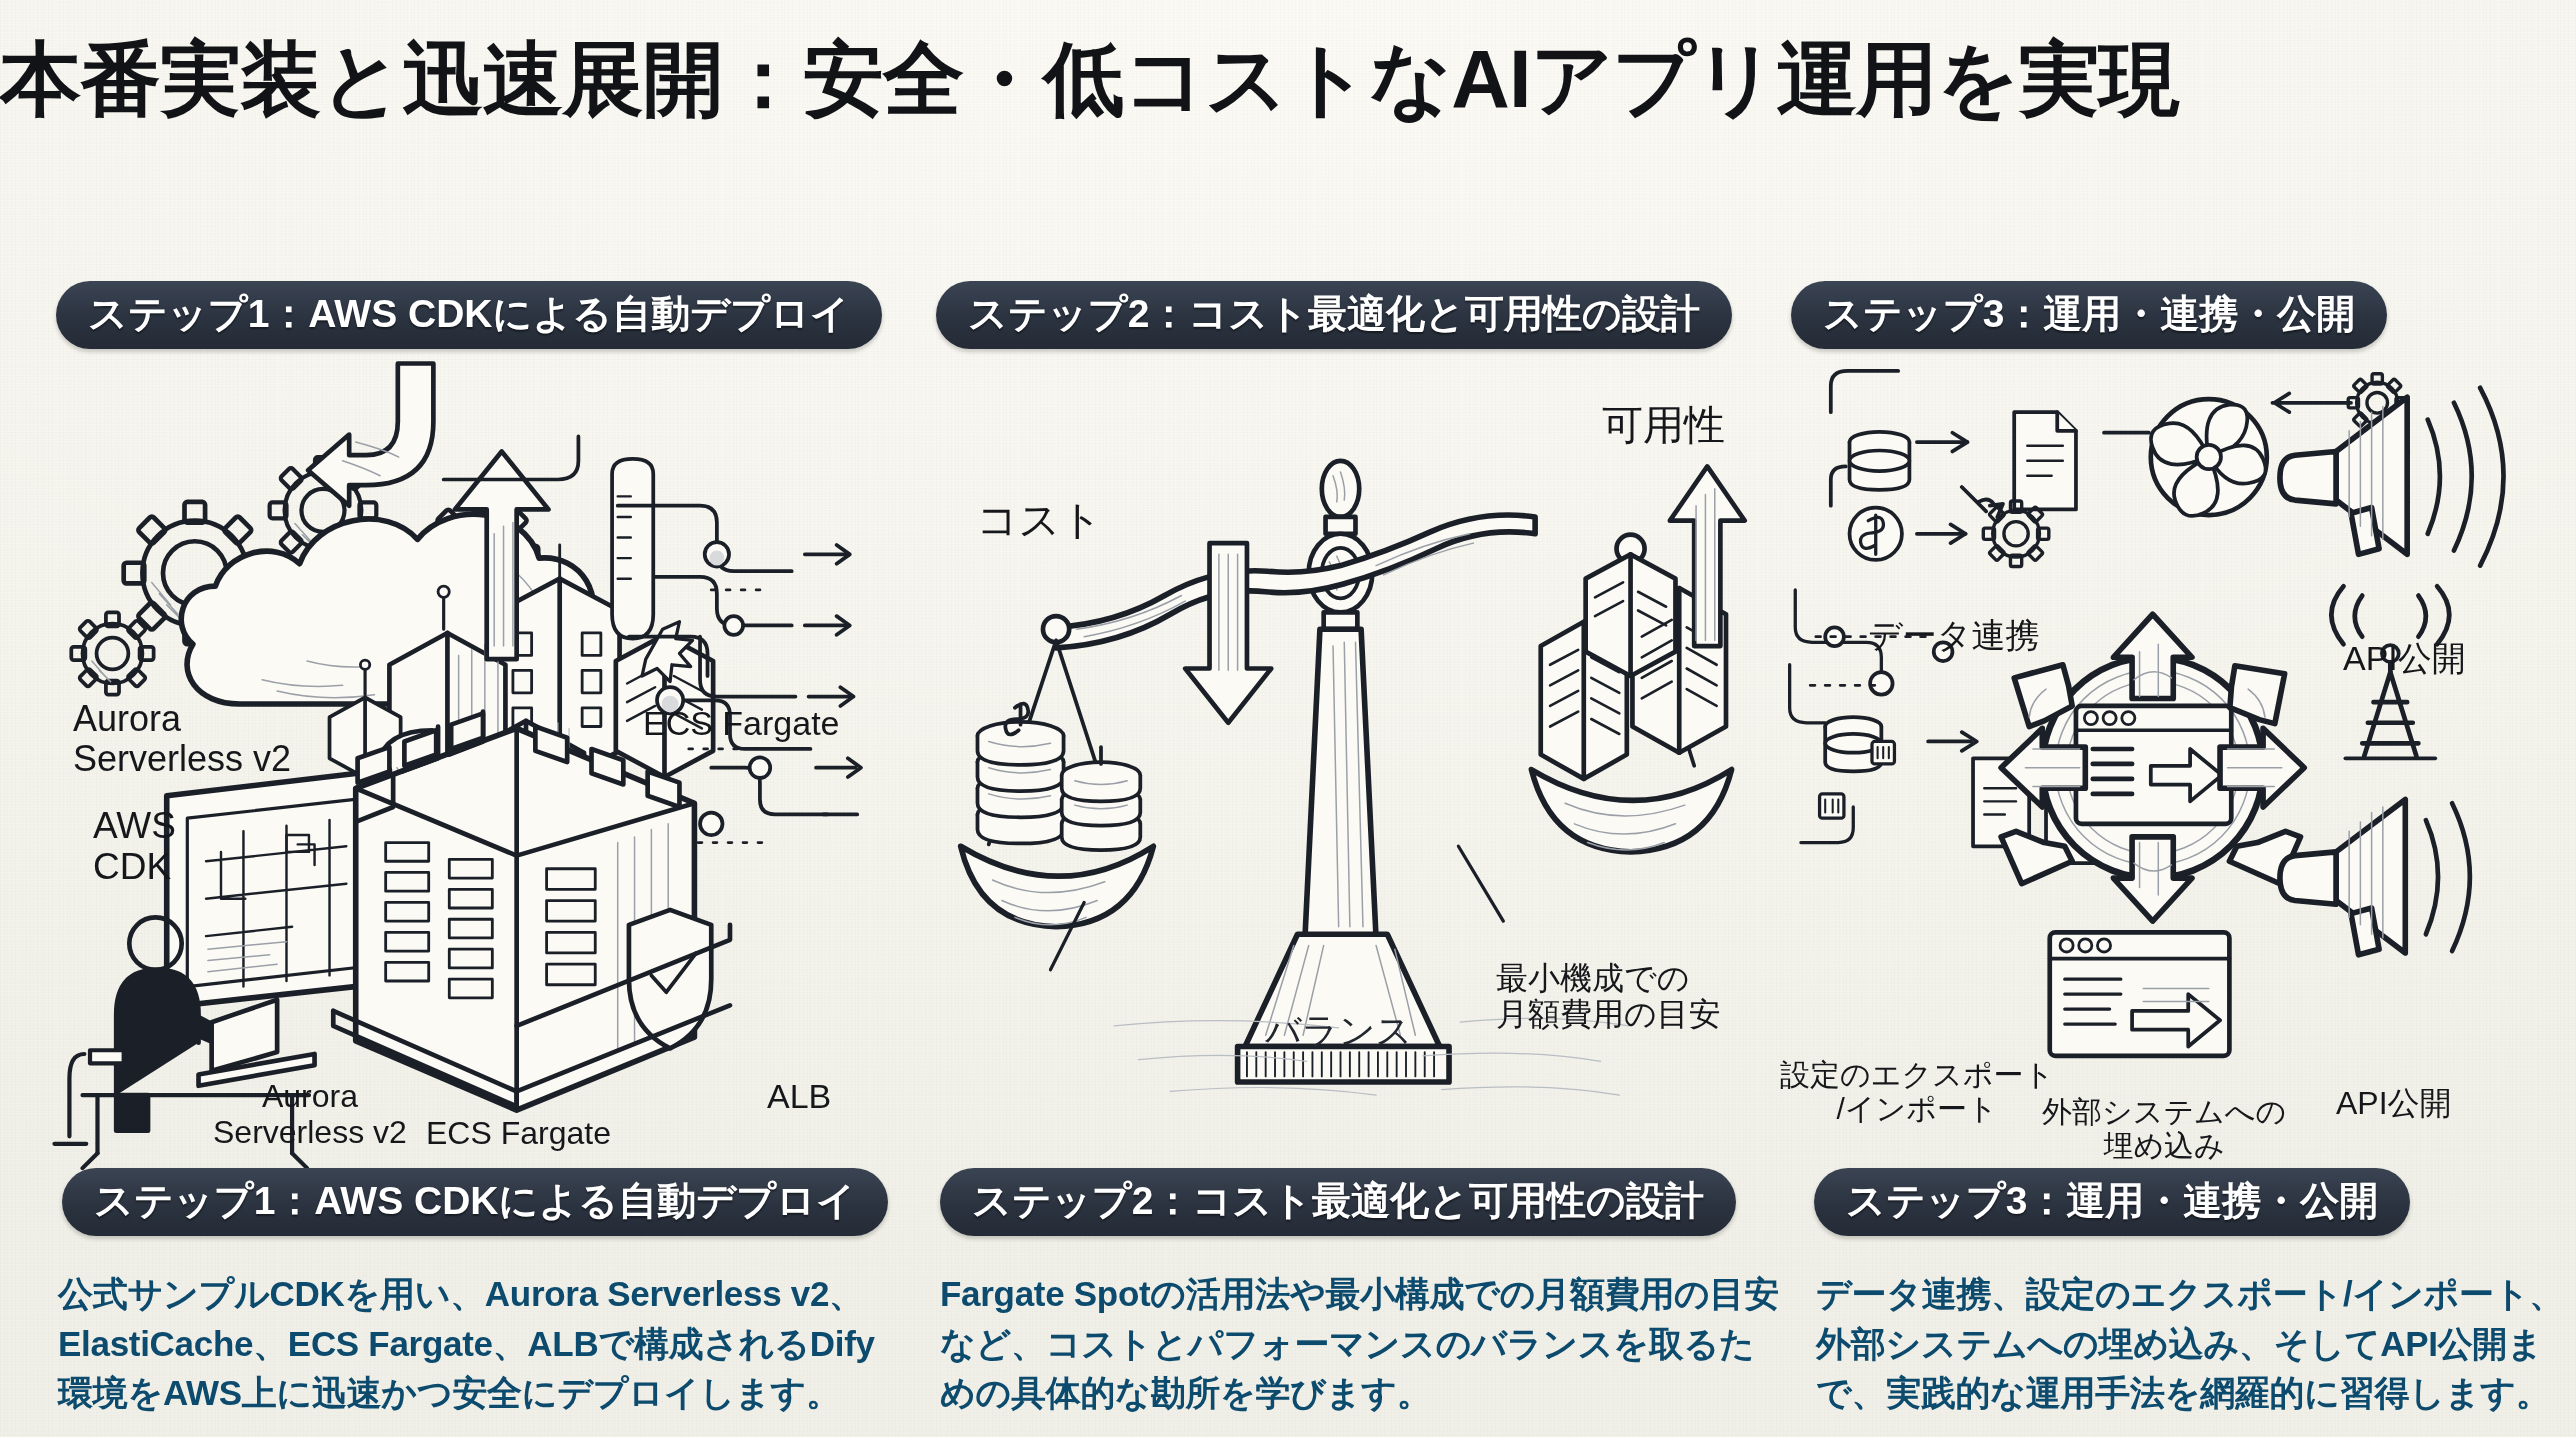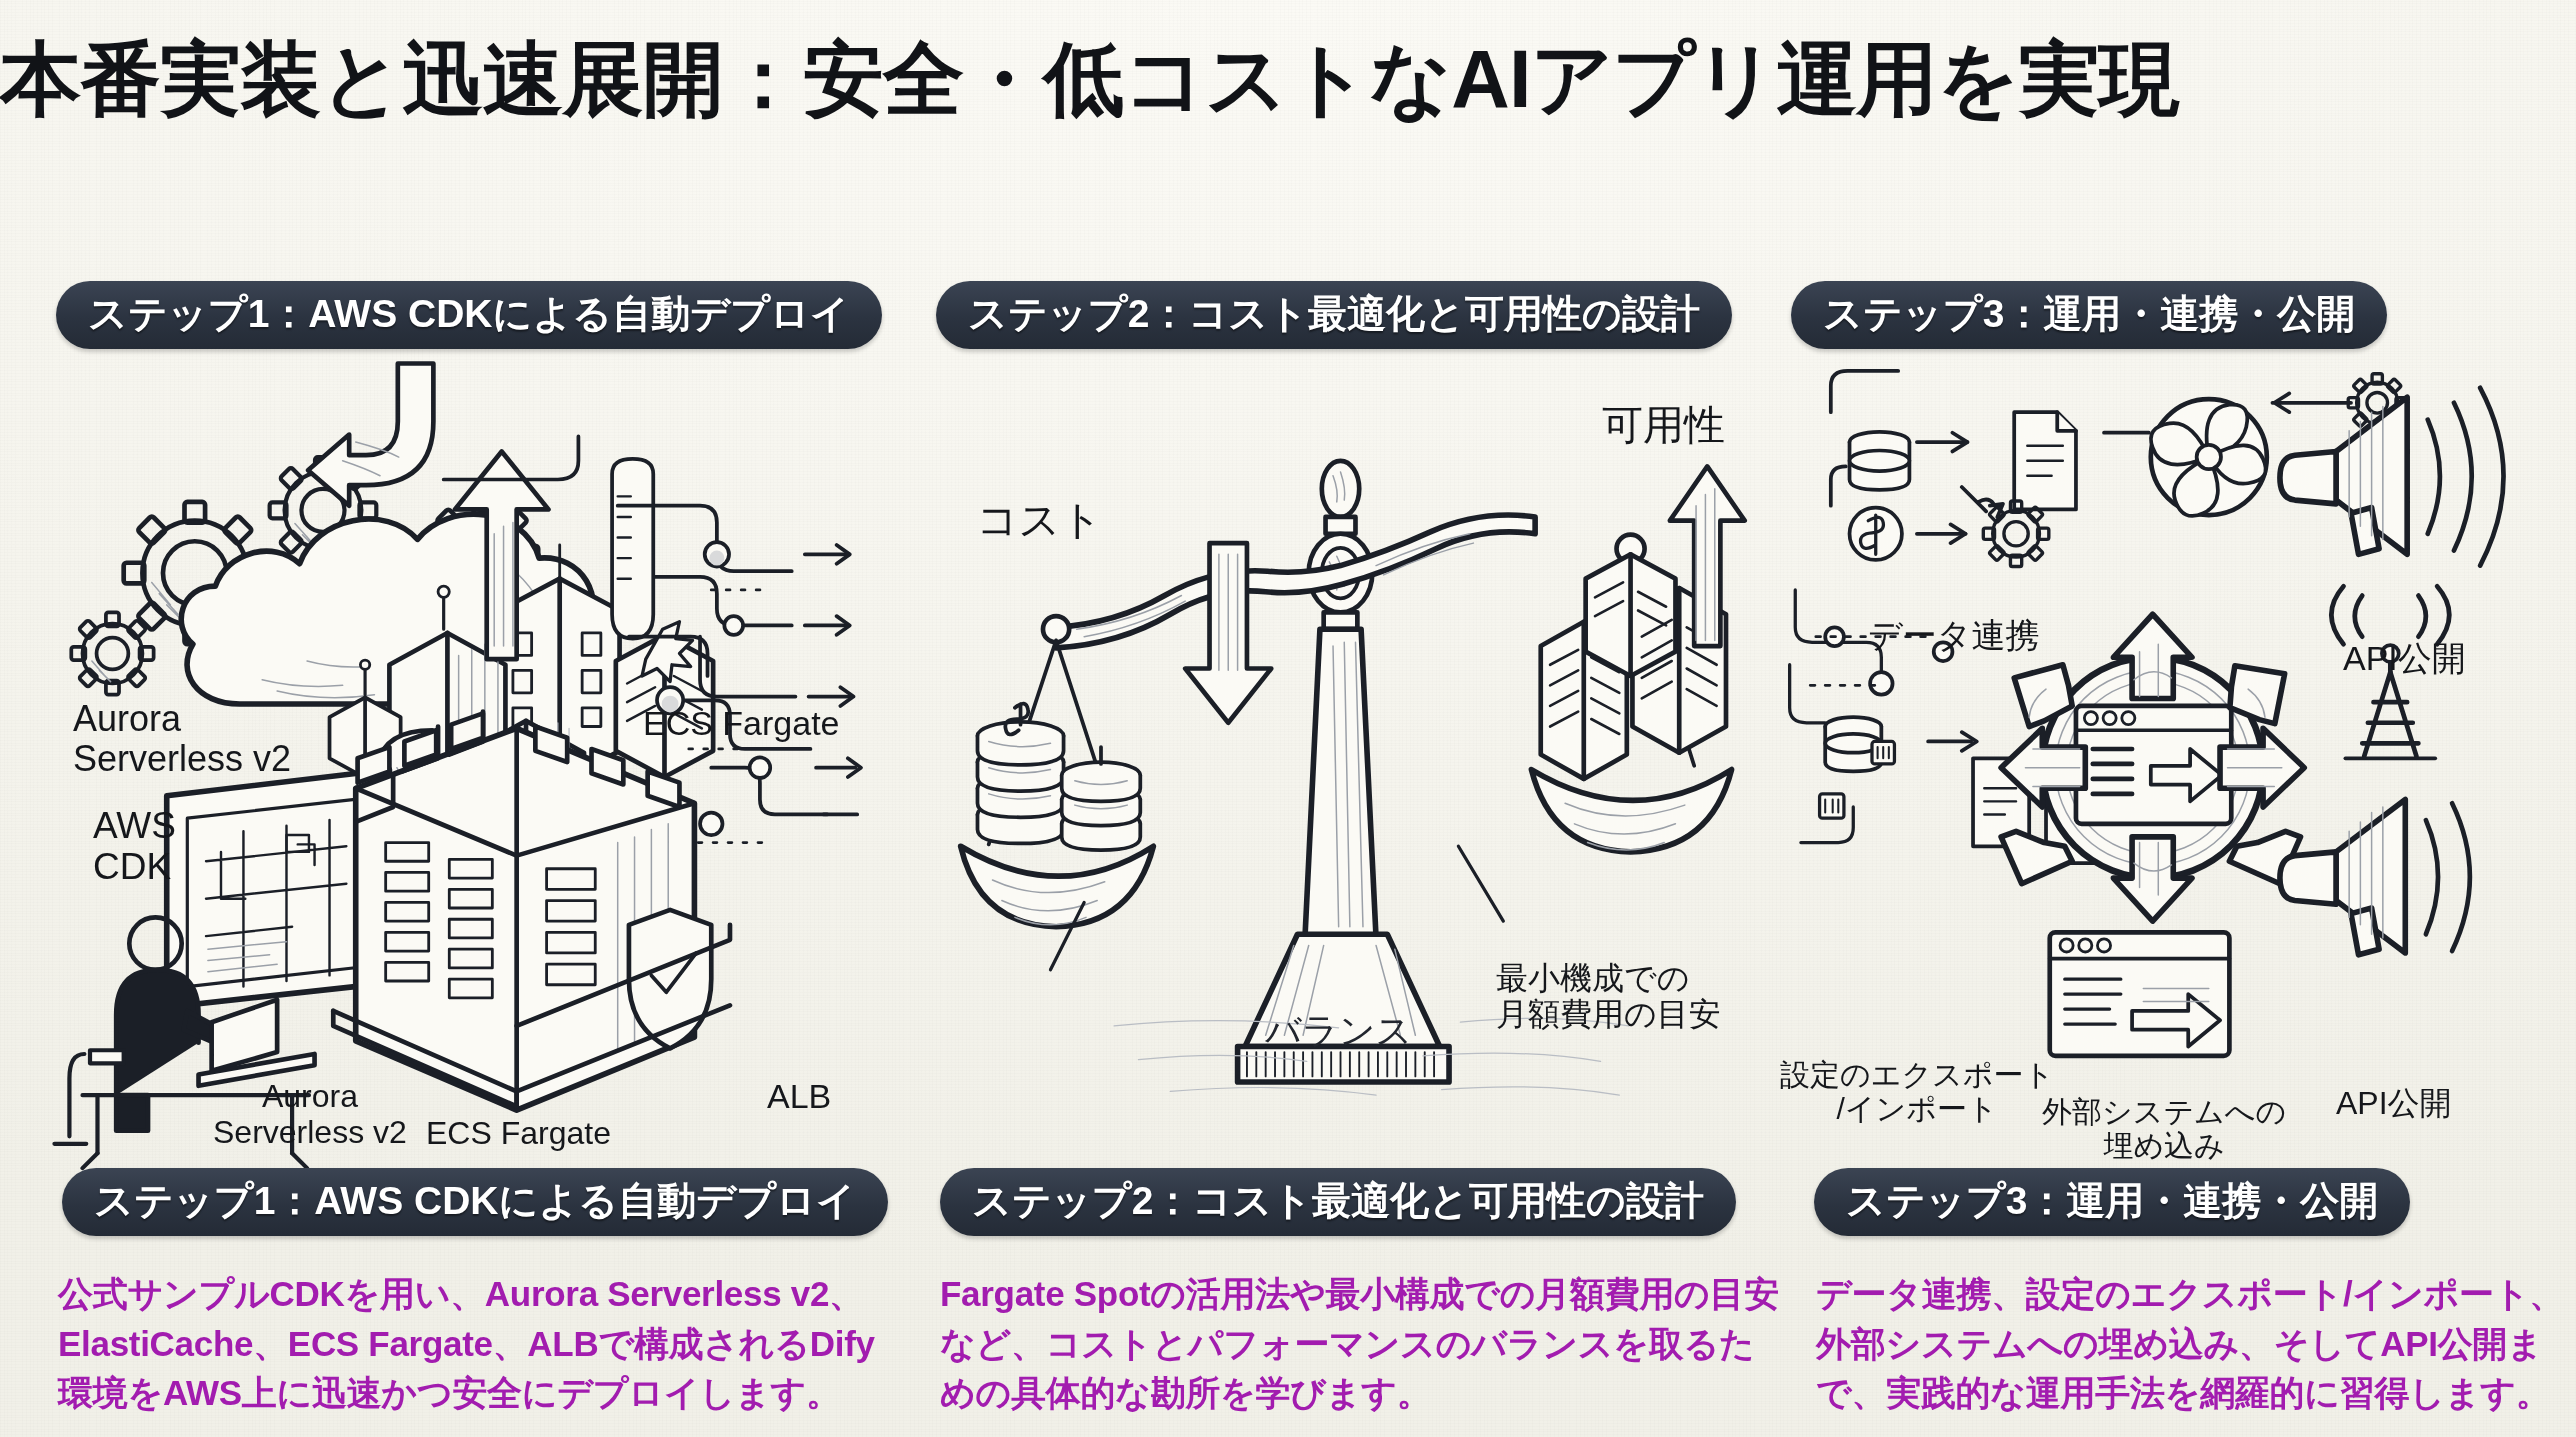--- a/index.html
+++ b/index.html
@@ -67,21 +67,21 @@
   .b2{left:940px;}
   .b3{left:1814px;}
 
   
   .body-row{position:absolute;top:1269px;left:0;width:2576px;}
   .para{
     position:absolute;
     font-size:35px;
     font-weight:700;
     line-height:1.42;
-    color:#a21caf;
+    color:#0c4a6e;
     letter-spacing:-0.3px;
   }
   .p1{left:58px;width:824px;}
   .p2{left:940px;width:842px;}
   .p3{left:1816px;width:777px;}
 
   
   .lbl{
     position:absolute;
     color:#15171b;

